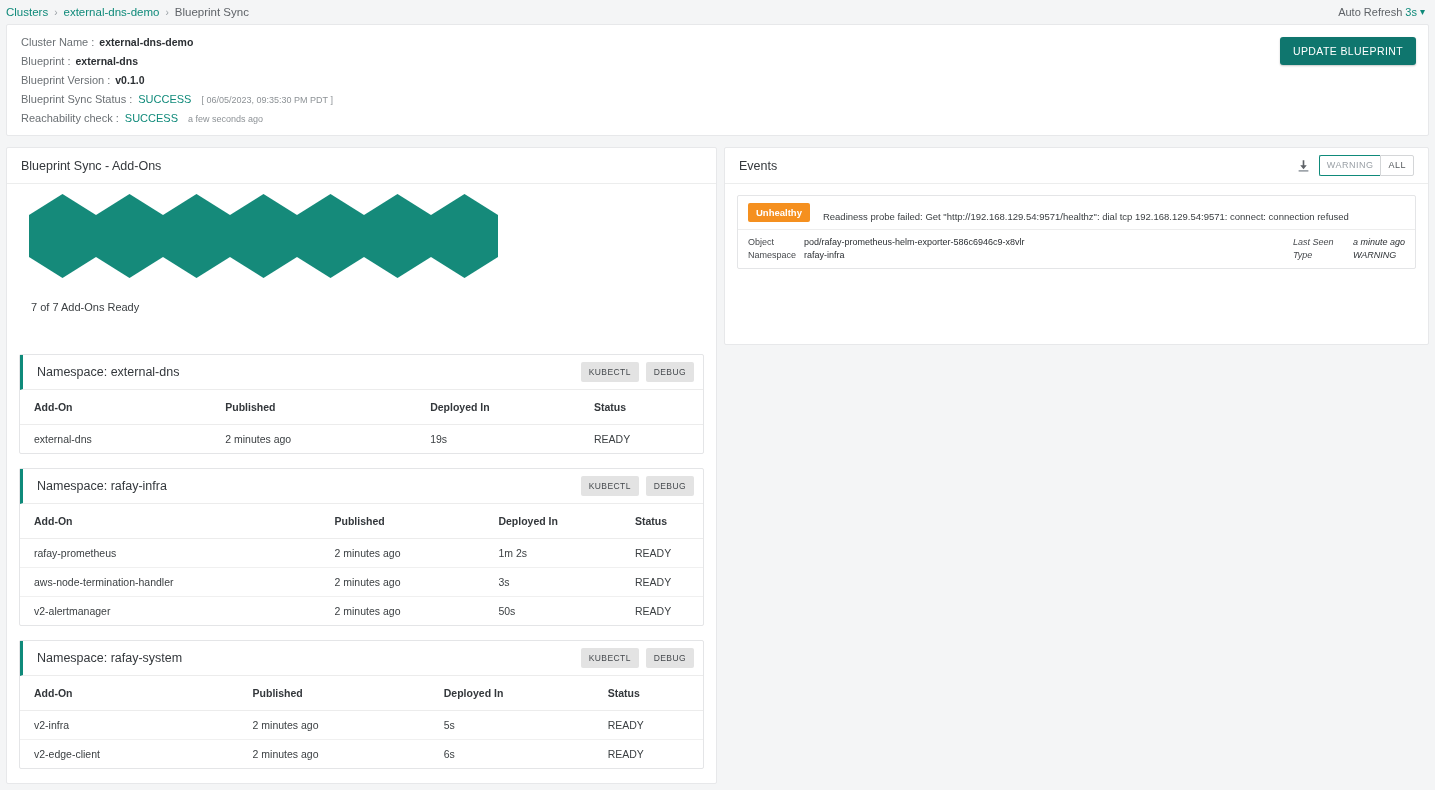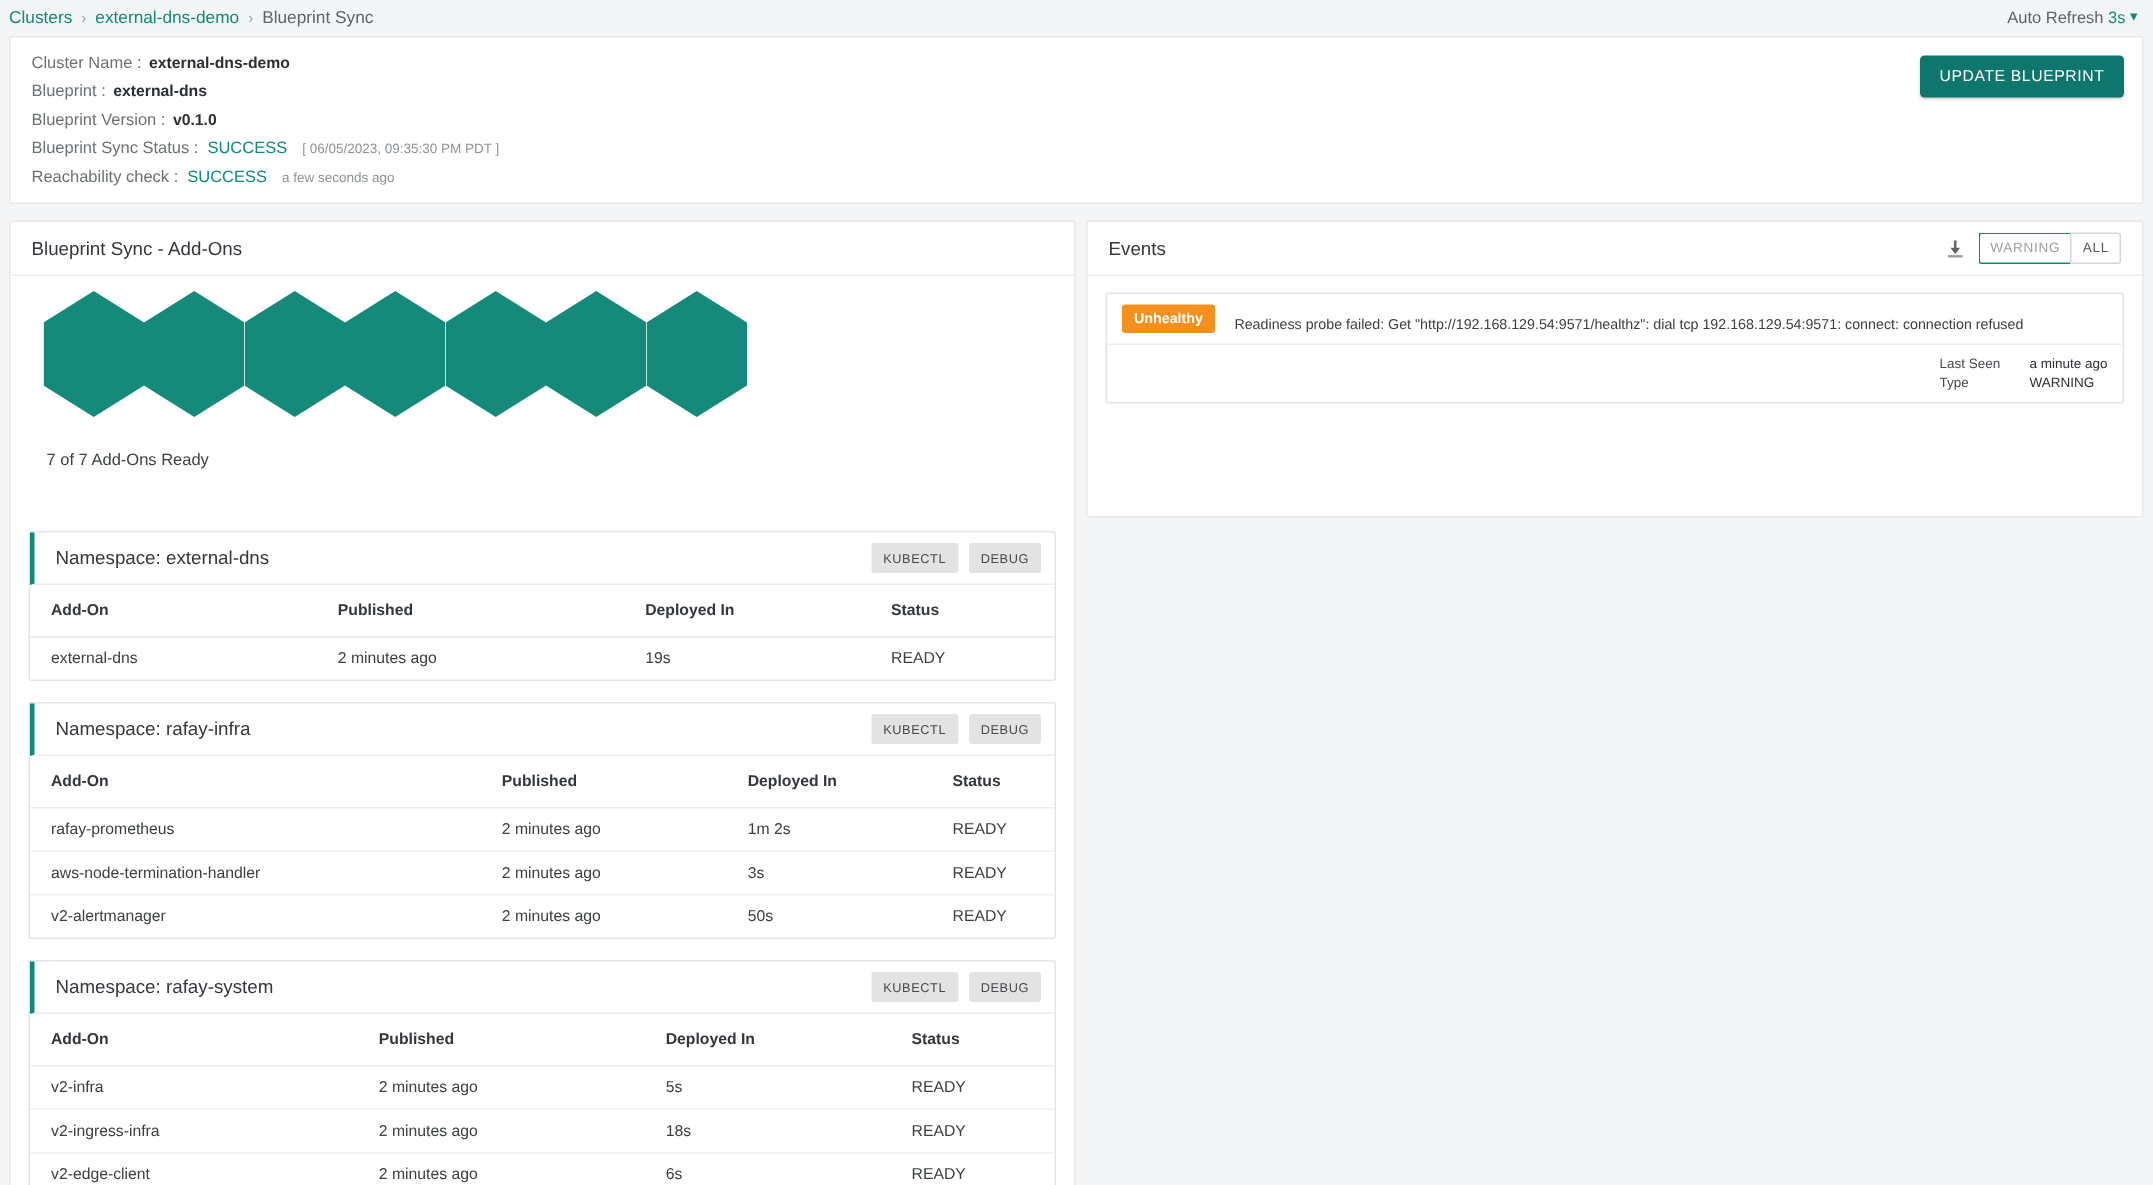--- a/index.html
+++ b/index.html
@@ -141,21 +141,21 @@
     font-size: 9.5px; font-weight: bold;
     padding: 4px 8px; border-radius: 2px;
     white-space: nowrap;
   }
   .ev-msg { font-size: 9.5px; color: #3c4043; margin-left: 13px; }
   .ev-meta {
     display: flex; border-top: 1px solid #ededed;
     padding: 7px 10px 8px 10px;
   }
   .ev-meta-col { display: flex; flex-direction: column; gap: 3px; }
-  .ev-meta-col.right { margin-left: auto; }
+  .ev-meta-col.right { margin-left: auto; font-style: italic; }
   .ev-meta-line { display: flex; font-size: 9px; color: #3c4043; }
   .ev-k { color: #46494d; width: 56px; }
   .ev-k.w { width: 60px; }
   .ev-v { color: #2b2f33; }
 </style>
 </head>
 <body>
 
 <div class="topbar">
   <div class="crumbs">
@@ -319,26 +319,20 @@
                   <th>Published</th>
                   <th>Deployed In</th>
                   <th class="st" style="color: rgb(51, 55, 59);">Status</th>
                 </tr>
               </thead>
               <tbody>
                 <tr>
                   <td>v2-infra</td>
                   <td>2 minutes ago</td>
                   <td>5s</td>
-                  <td class="st">READY</td>
-                </tr>
-                <tr>
-                  <td>v2-ingress-infra</td>
-                  <td>2 minutes ago</td>
-                  <td>18s</td>
                   <td class="st">READY</td>
                 </tr>
                 <tr>
                   <td>v2-edge-client</td>
                   <td>2 minutes ago</td>
                   <td>6s</td>
                   <td class="st">READY</td>
                 </tr>
               </tbody>
             </table>
@@ -362,20 +356,30 @@
           </div>
         </div>
       </div>
       <div class="ev-body">
         <div class="ev-item">
           <div class="ev-msg-row">
             <span class="badge-unhealthy">Unhealthy</span>
             <span class="ev-msg">Readiness probe failed: Get "http://192.168.129.54:9571/healthz": dial tcp 192.168.129.54:9571: connect: connection refused</span>
           </div>
           <div class="ev-meta">
+            <div class="ev-meta-col">
+              <div class="ev-meta-line">
+                <span class="ev-k">Object</span>
+                <span class="ev-v">pod/rafay-prometheus-helm-exporter-586c6946c9-x8vlr</span>
+              </div>
+              <div class="ev-meta-line">
+                <span class="ev-k">Namespace</span>
+                <span class="ev-v">rafay-infra</span>
+              </div>
+            </div>
             <div class="ev-meta-col right">
               <div class="ev-meta-line">
                 <span class="ev-k w">Last Seen</span>
                 <span class="ev-v">a minute ago</span>
               </div>
               <div class="ev-meta-line">
                 <span class="ev-k w">Type</span>
                 <span class="ev-v">WARNING</span>
               </div>
             </div>

